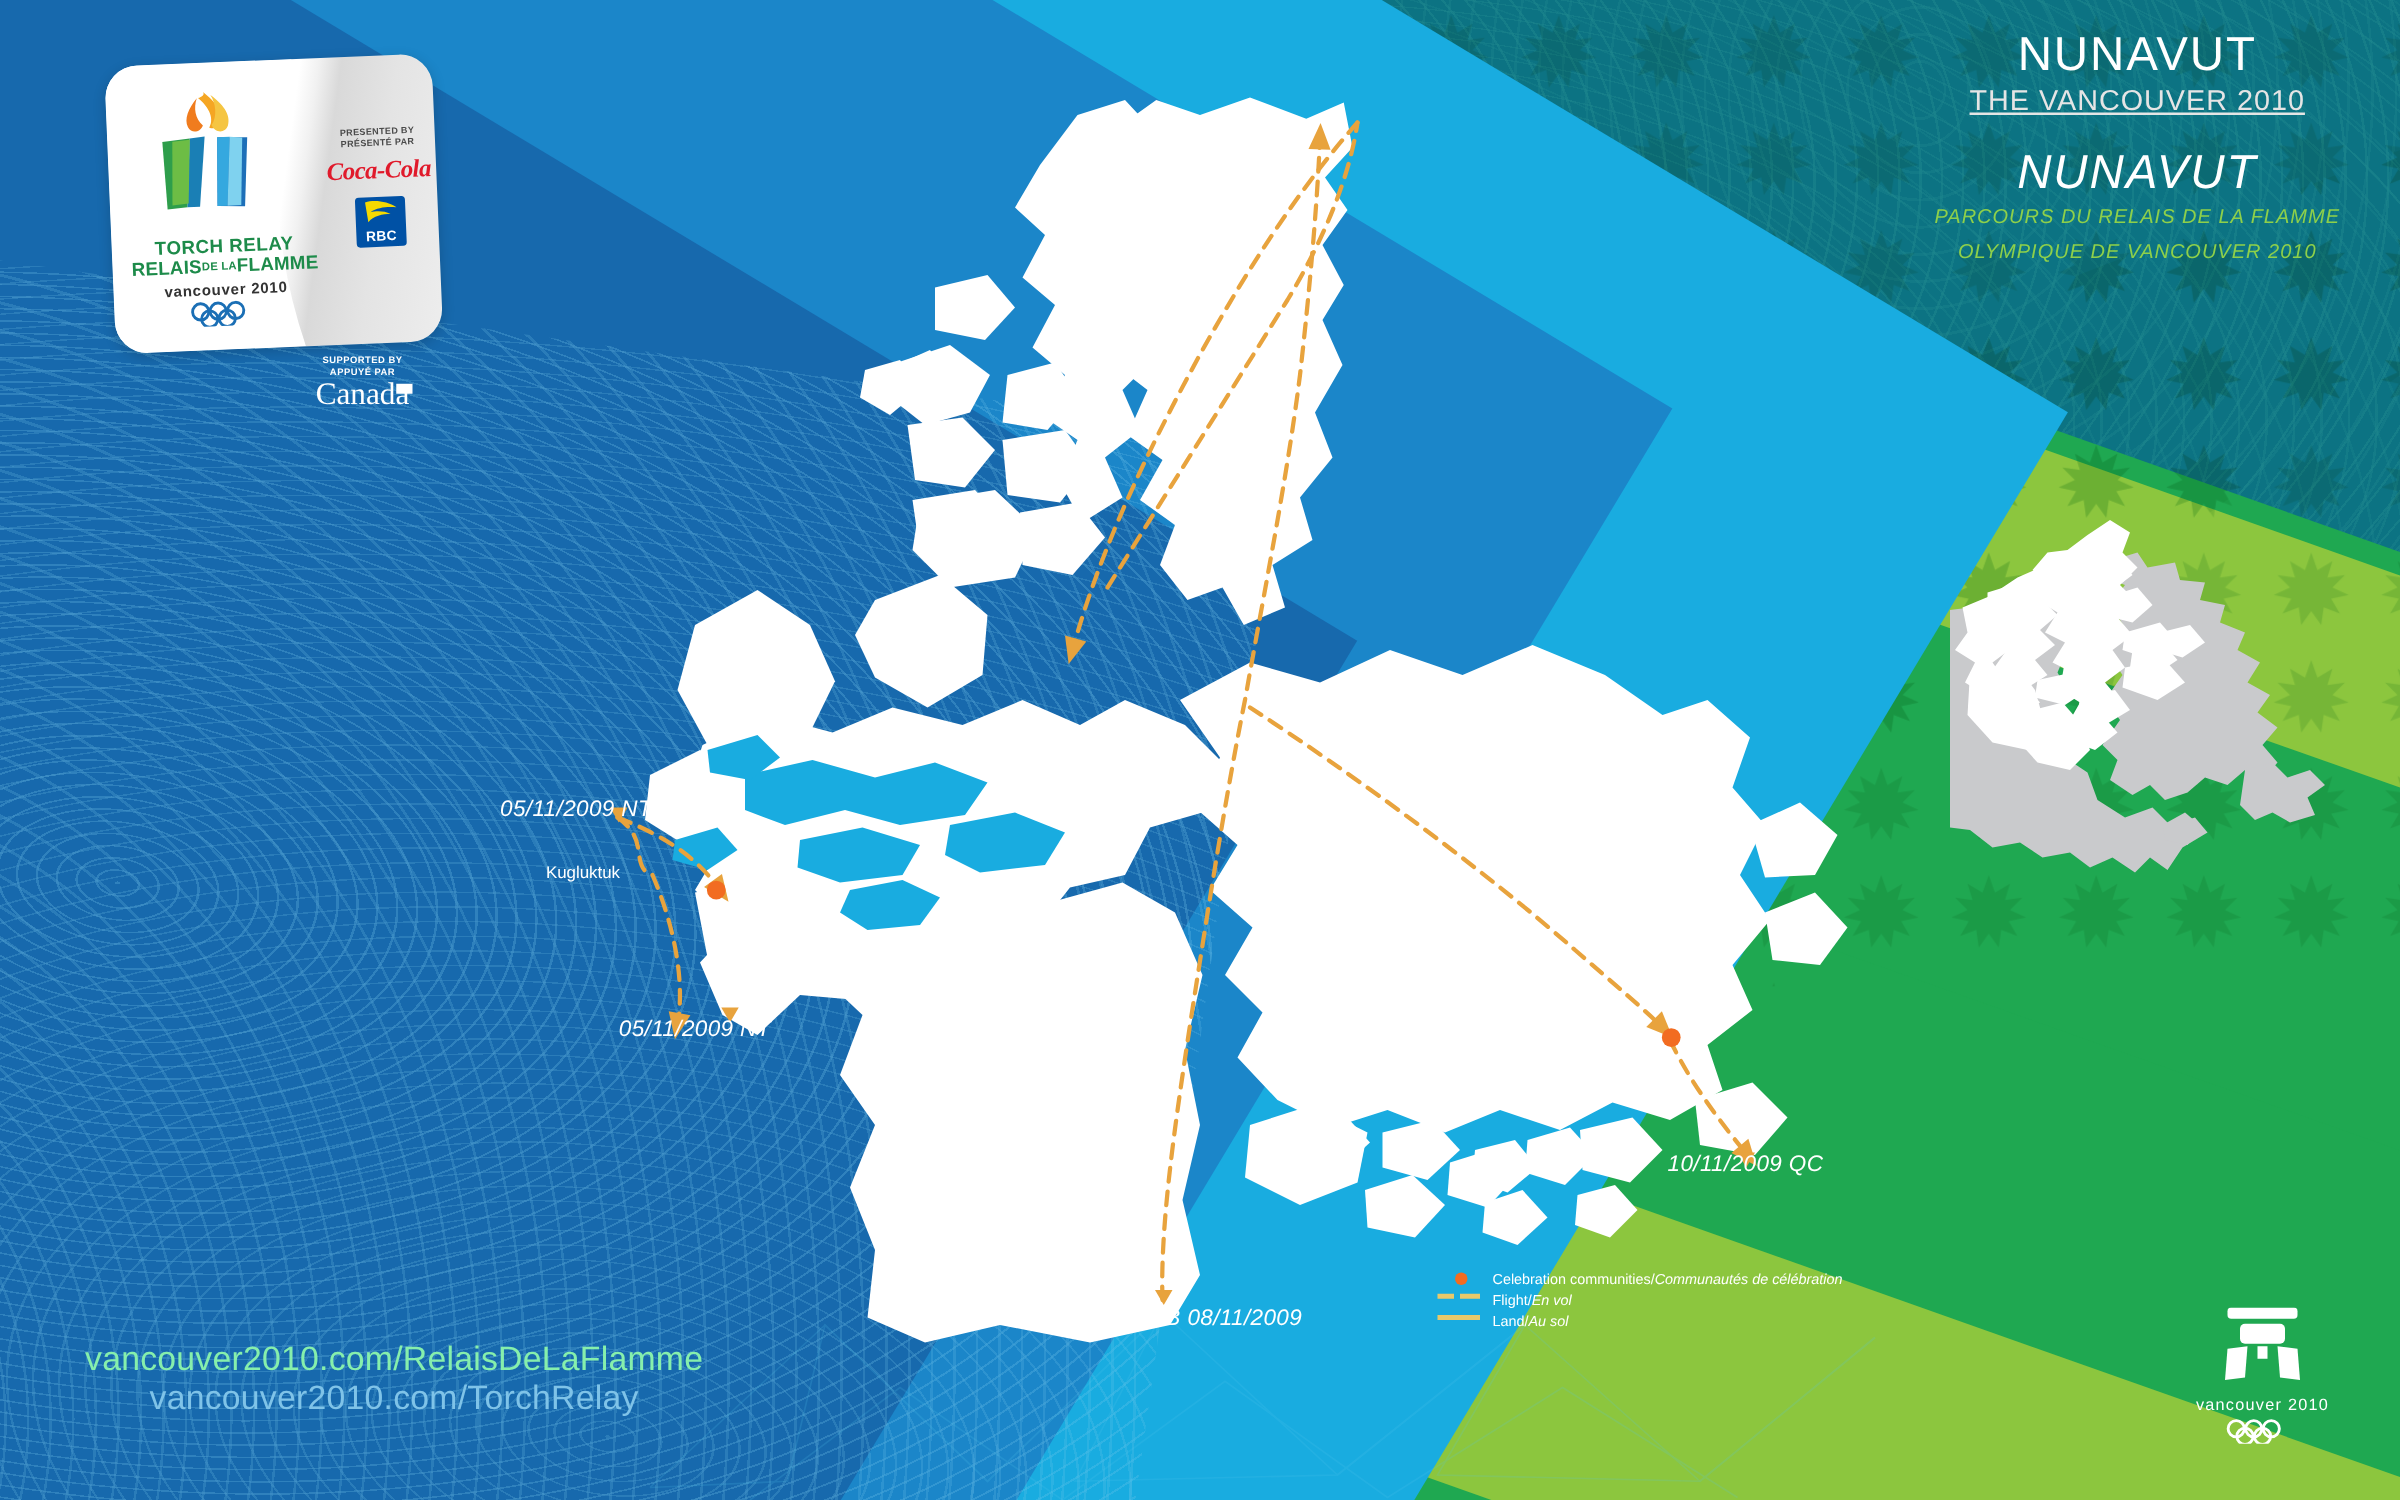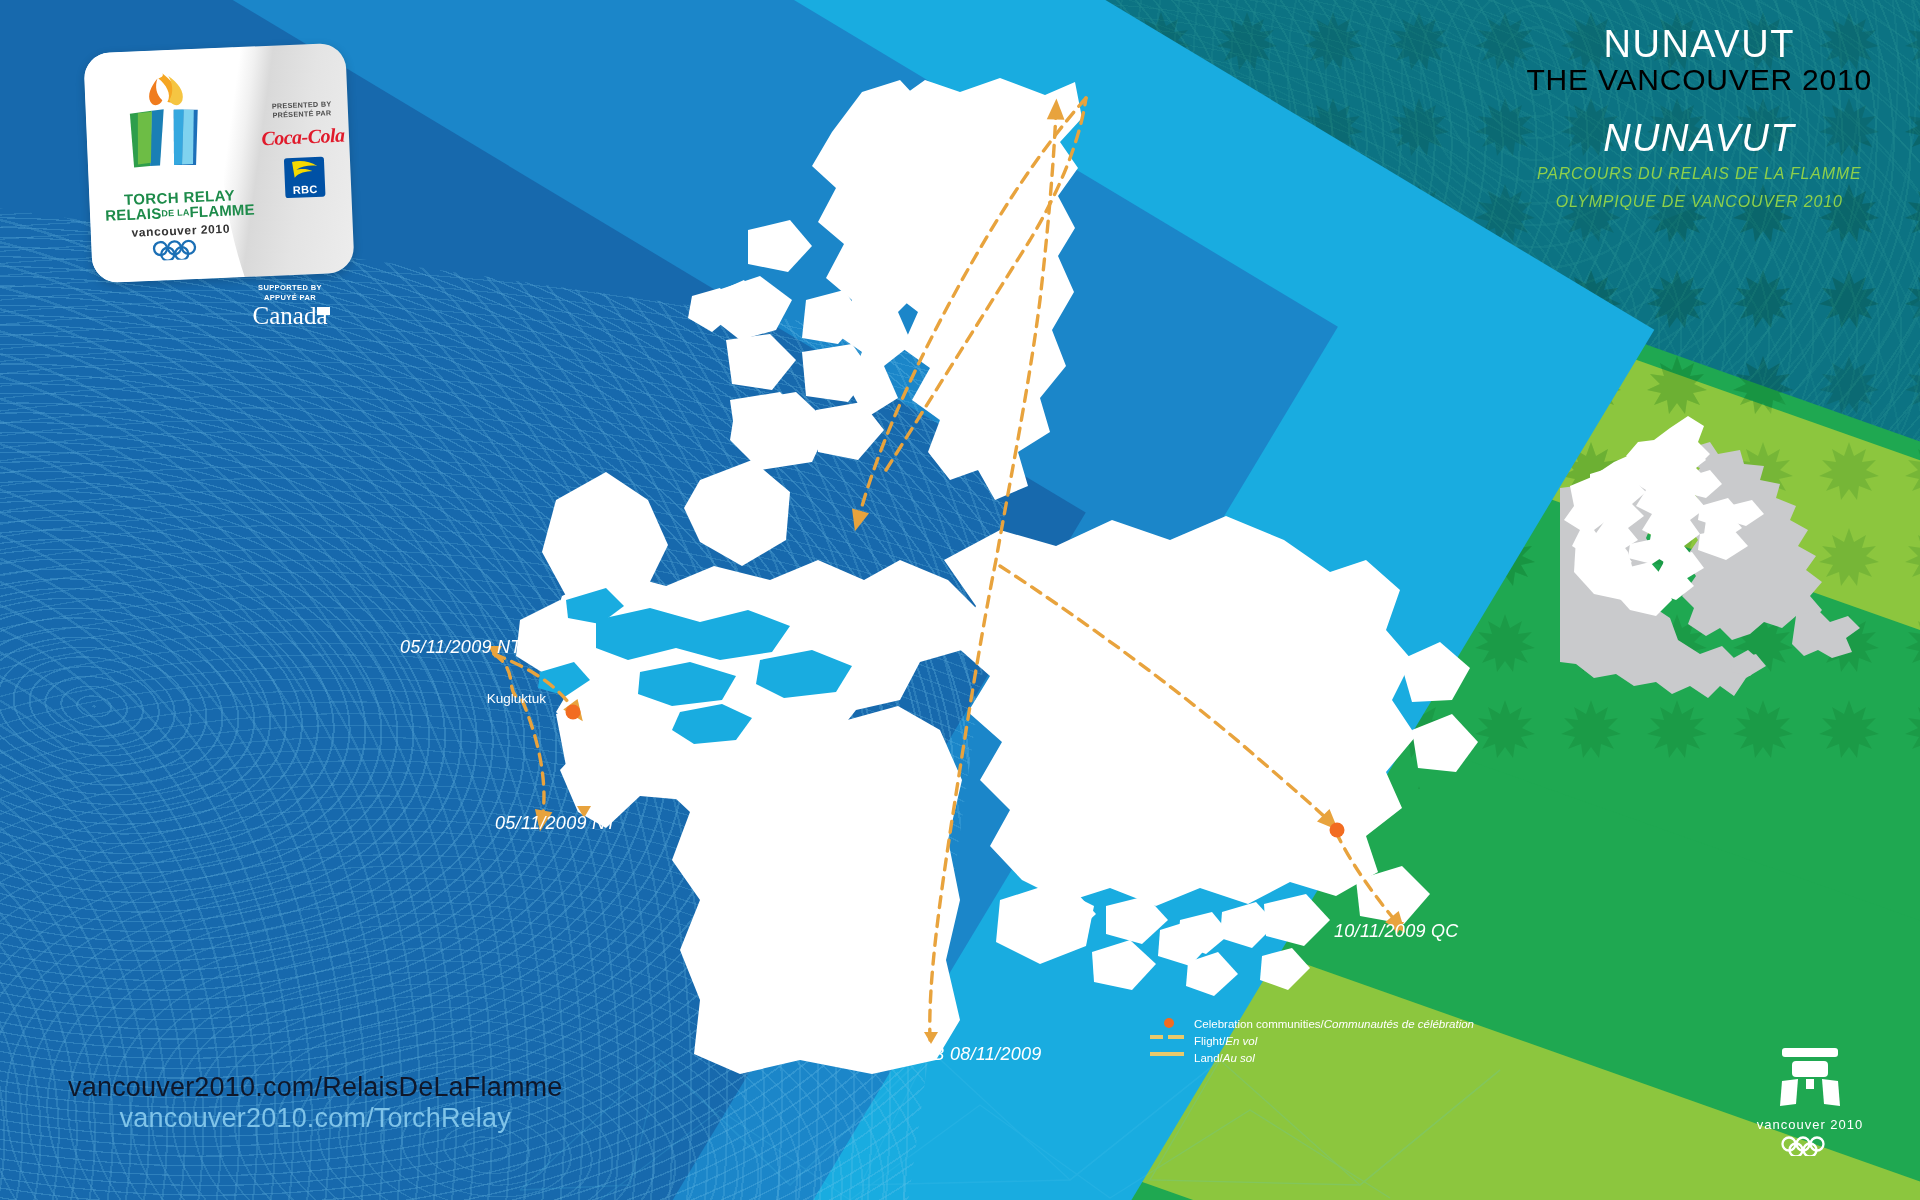--- a/index.html
+++ b/index.html
@@ -99,21 +99,21 @@
   .rbc-box{width:40px;height:40px;background:#0051a5;border-radius:3px;margin:9px auto 0;position:relative;}
   .rbc-txt{position:absolute;bottom:2px;left:0;right:0;text-align:center;color:#fff;font-size:11px;font-weight:bold;letter-spacing:.3px;}
   .support{position:absolute;left:225px;top:283px;width:130px;text-align:center;color:#fff;}
   .support .lbl{font-size:7.5px;font-weight:bold;letter-spacing:.4px;line-height:9.5px;}
   .canada{font-family:"Liberation Serif",serif;font-size:25px;line-height:26px;margin-top:1px;position:relative;display:inline-block;}
   .flagdot{position:absolute;right:-3px;top:4px;width:13px;height:8px;background:#fff;}
 
   
   .titleblock{position:absolute;right:48px;top:22px;text-align:center;}
   .t-nunavut{color:#ffffff;font-size:38px;letter-spacing:1.5px;line-height:44px;font-weight:300;}
-  .t-sub{color:#000000;font-size:30px;letter-spacing:.8px;line-height:28px;}
+  .t-sub{color:#e5e5e5;font-size:23px;letter-spacing:.8px;line-height:28px;text-decoration:underline;}
   .t-nunavut-fr{color:#ffffff;font-size:38px;letter-spacing:1.5px;line-height:44px;font-style:italic;font-weight:300;margin-top:22px;}
   .t-sub-fr{color:#8ed04a;font-size:16px;letter-spacing:.8px;line-height:28px;font-style:italic;}
 
   
   #mapsvg{position:absolute;left:0;top:0;width:1920px;height:1200px;overflow:visible;}
 
   
   .maplabel{position:absolute;color:#fff;font-size:18px;font-style:italic;white-space:nowrap;letter-spacing:.3px;}
   .citylabel{position:absolute;color:#fff;font-size:13.5px;white-space:nowrap;}
 
@@ -126,21 +126,21 @@
   .lg-row{display:flex;align-items:flex-start;height:17px;color:#fff;font-size:11.5px;white-space:nowrap;}
   .lg-key{width:36px;margin-right:8px;display:flex;align-items:center;justify-content:flex-start;}
   .lg-dot{width:10px;height:10px;border-radius:50%;background:#f26c21;margin-left:14px;}
   .lg-dash{width:34px;height:4px;background:
       linear-gradient(90deg,#e8c96a 0 13px, rgba(0,0,0,0) 13px 18px, #e8c96a 18px 34px);}
   .lg-solid{width:34px;height:4px;background:#e8c96a;}
   .lg-it{font-style:italic;}
 
   
   .urls{position:absolute;left:68px;bottom:66px;}
-  .u1{color:#0f172a;font-size:27px;letter-spacing:.2px;line-height:31px;text-align:right;}
+  .u1{color:#86efac;font-size:27px;letter-spacing:.2px;line-height:31px;text-align:right;}
   .u2{color:#7fc3e8;font-size:27px;letter-spacing:.2px;line-height:31px;text-align:center;}
 
   
   .inuk{position:absolute;right:50px;bottom:40px;width:120px;text-align:center;color:#fff;}
   .inuk-txt{font-size:13px;letter-spacing:1px;margin-top:3px;}
 </style>
 </head>
 <body>
 
 <div id="stage">
@@ -291,21 +291,21 @@
       <circle cx="573" cy="712" r="7.5"></circle>
       <circle cx="1337" cy="830" r="7.5"></circle>
     </g>
   </svg>
 
   <div class="maplabel" style="left:400px;top:637px;">05/11/2009  NT</div>
   <div class="maplabel" style="left:495px;top:813px;">05/11/2009  NT</div>
   <div class="maplabel" style="left:917px;top:1044px;">MB  08/11/2009</div>
   <div class="maplabel" style="left:1334px;top:921px;">10/11/2009  QC</div>
 
-  <div class="citylabel" style="left:546px;top:698px;transform:translate(-100%,-50%);">Kugluktuk</div>
+  <div class="citylabel" style="left:496px;top:698px;transform:translate(-100%,-50%);">Kugluktuk</div>
   <div class="citylabel" style="left:1326px;top:830px;transform:translate(-100%,-50%);">Iqaluit</div>
 
   <div class="compass">
     <svg width="34" height="52" viewBox="0 0 34 52">
       <path d="M4,16 L17,3 L30,16" fill="none" stroke="#ffffff" stroke-width="4.5" stroke-linecap="round" stroke-linejoin="round"></path>
       <circle cx="17" cy="24" r="2.3" fill="#fff"></circle>
       <circle cx="17" cy="32" r="2.3" fill="#fff"></circle>
       <circle cx="17" cy="40" r="2.3" fill="#fff"></circle>
     </svg>
     <div class="n">N</div>

